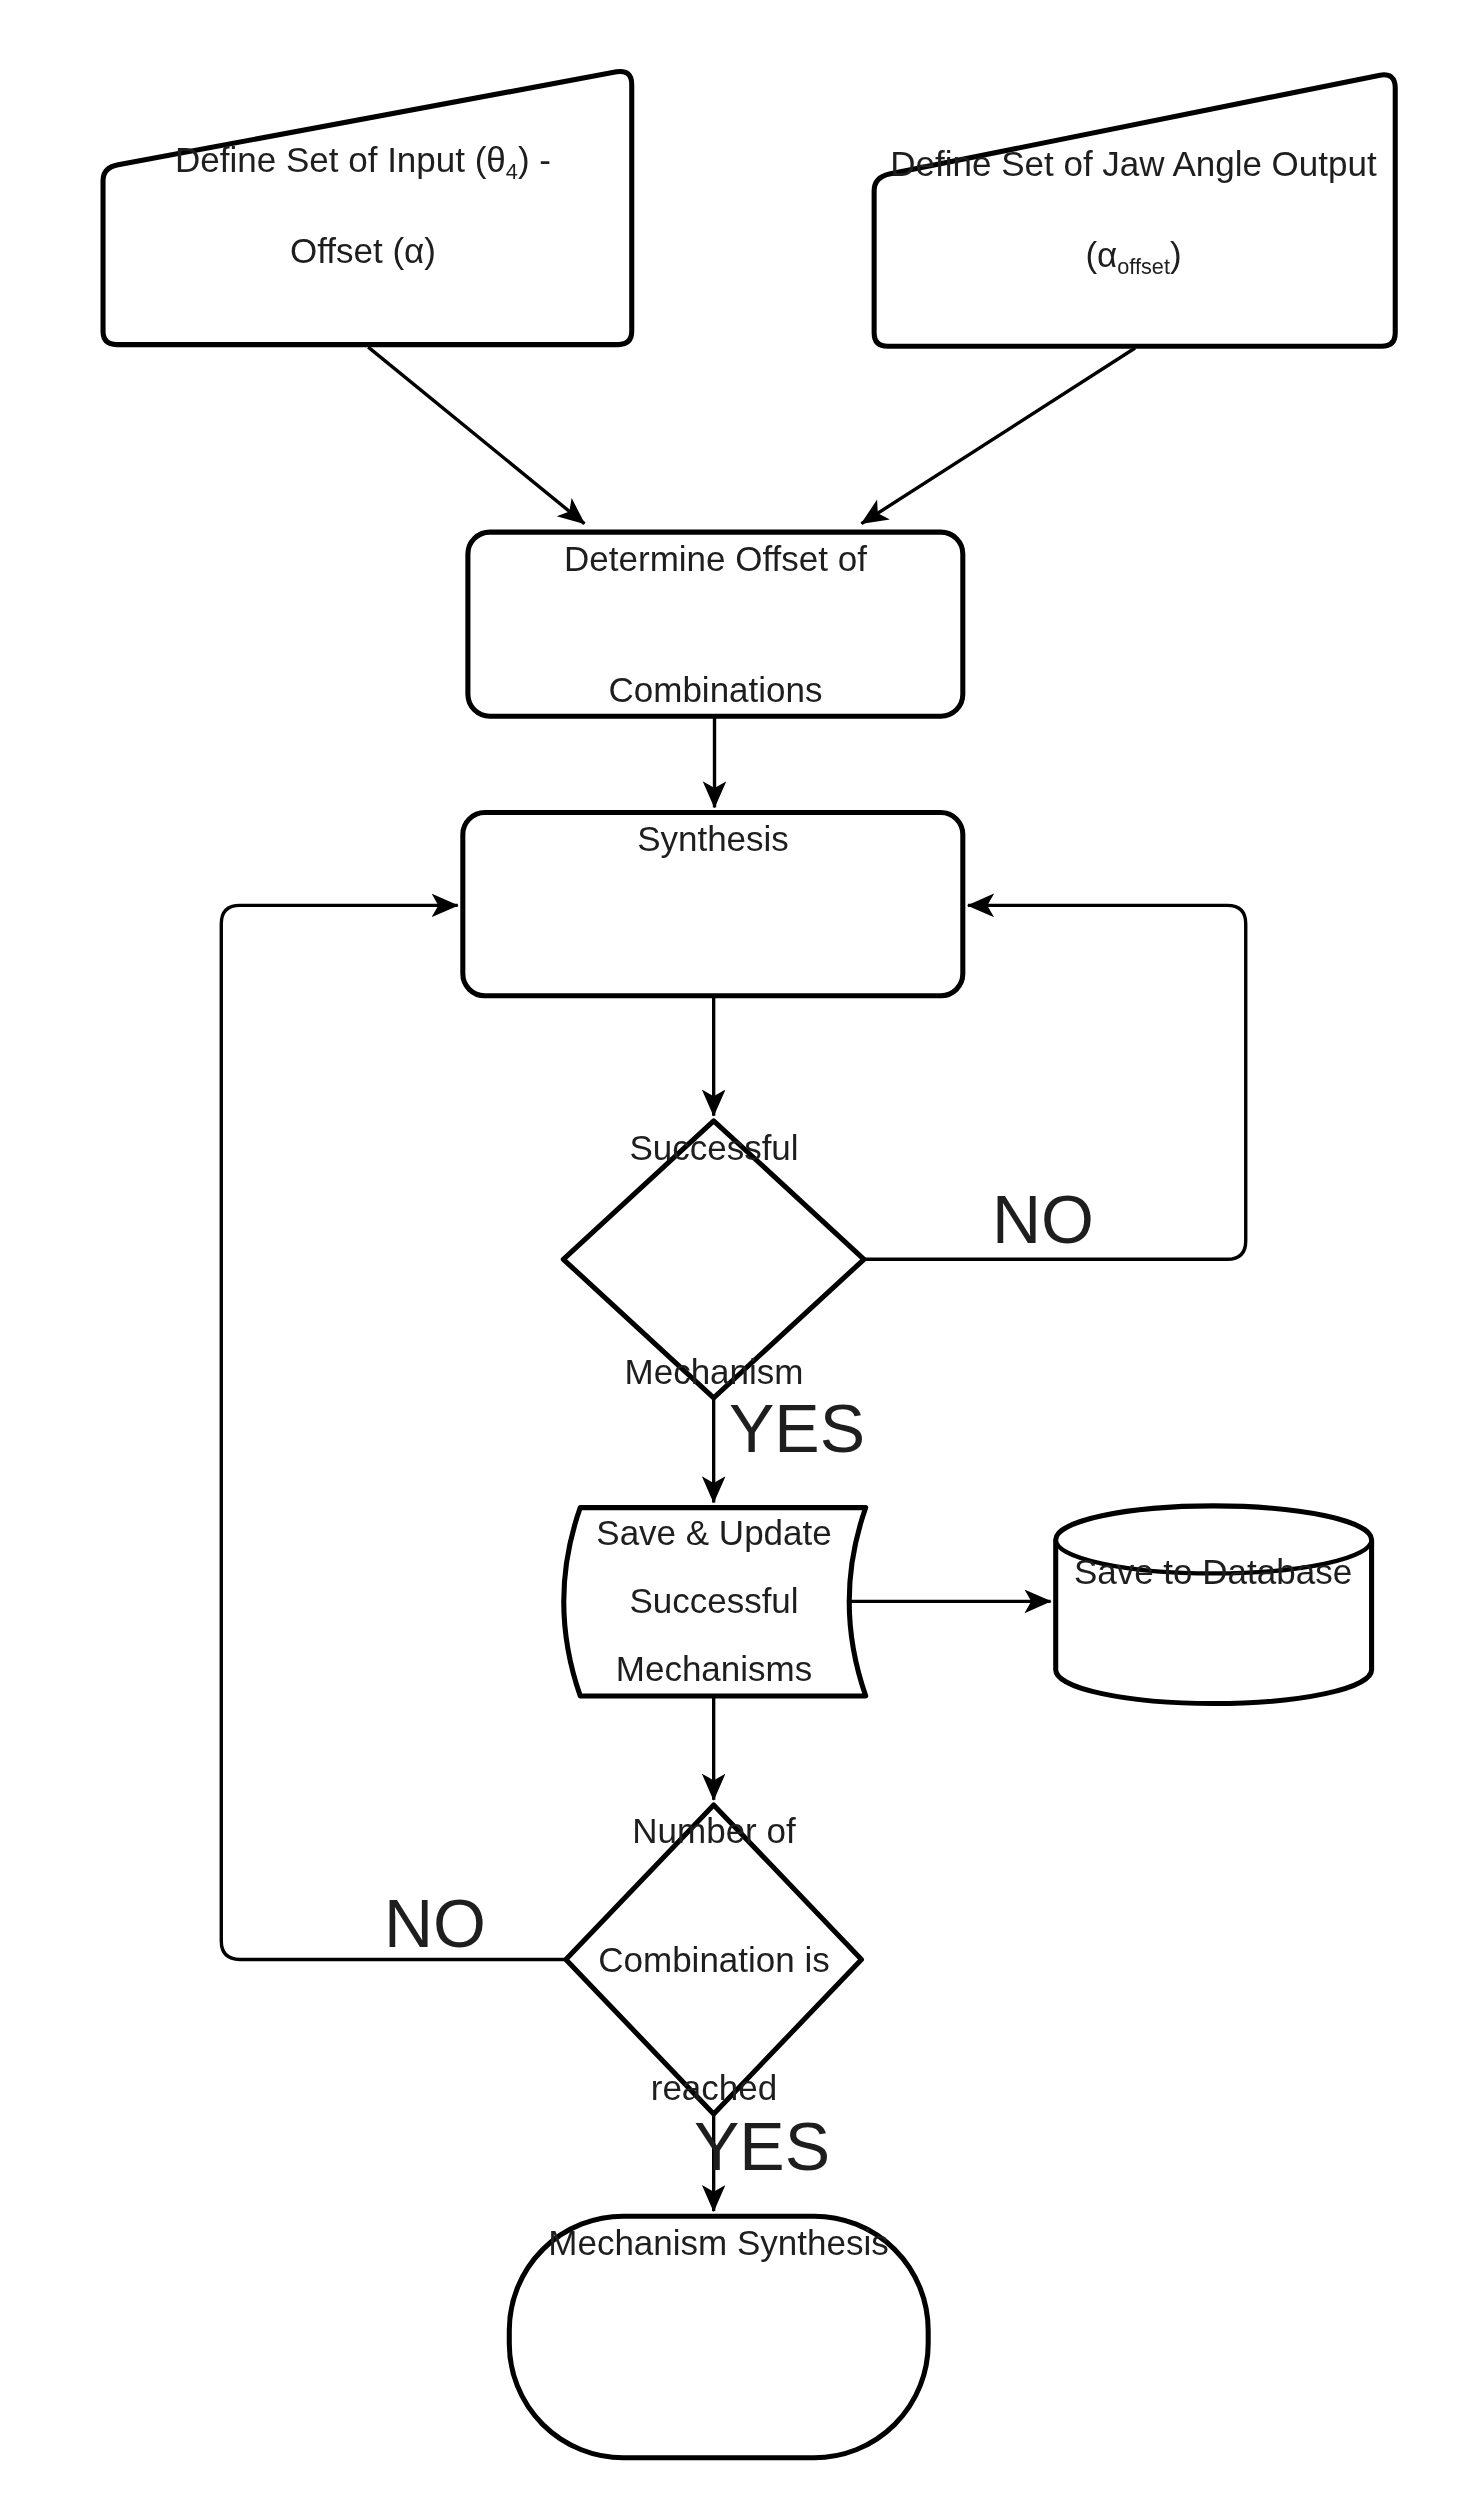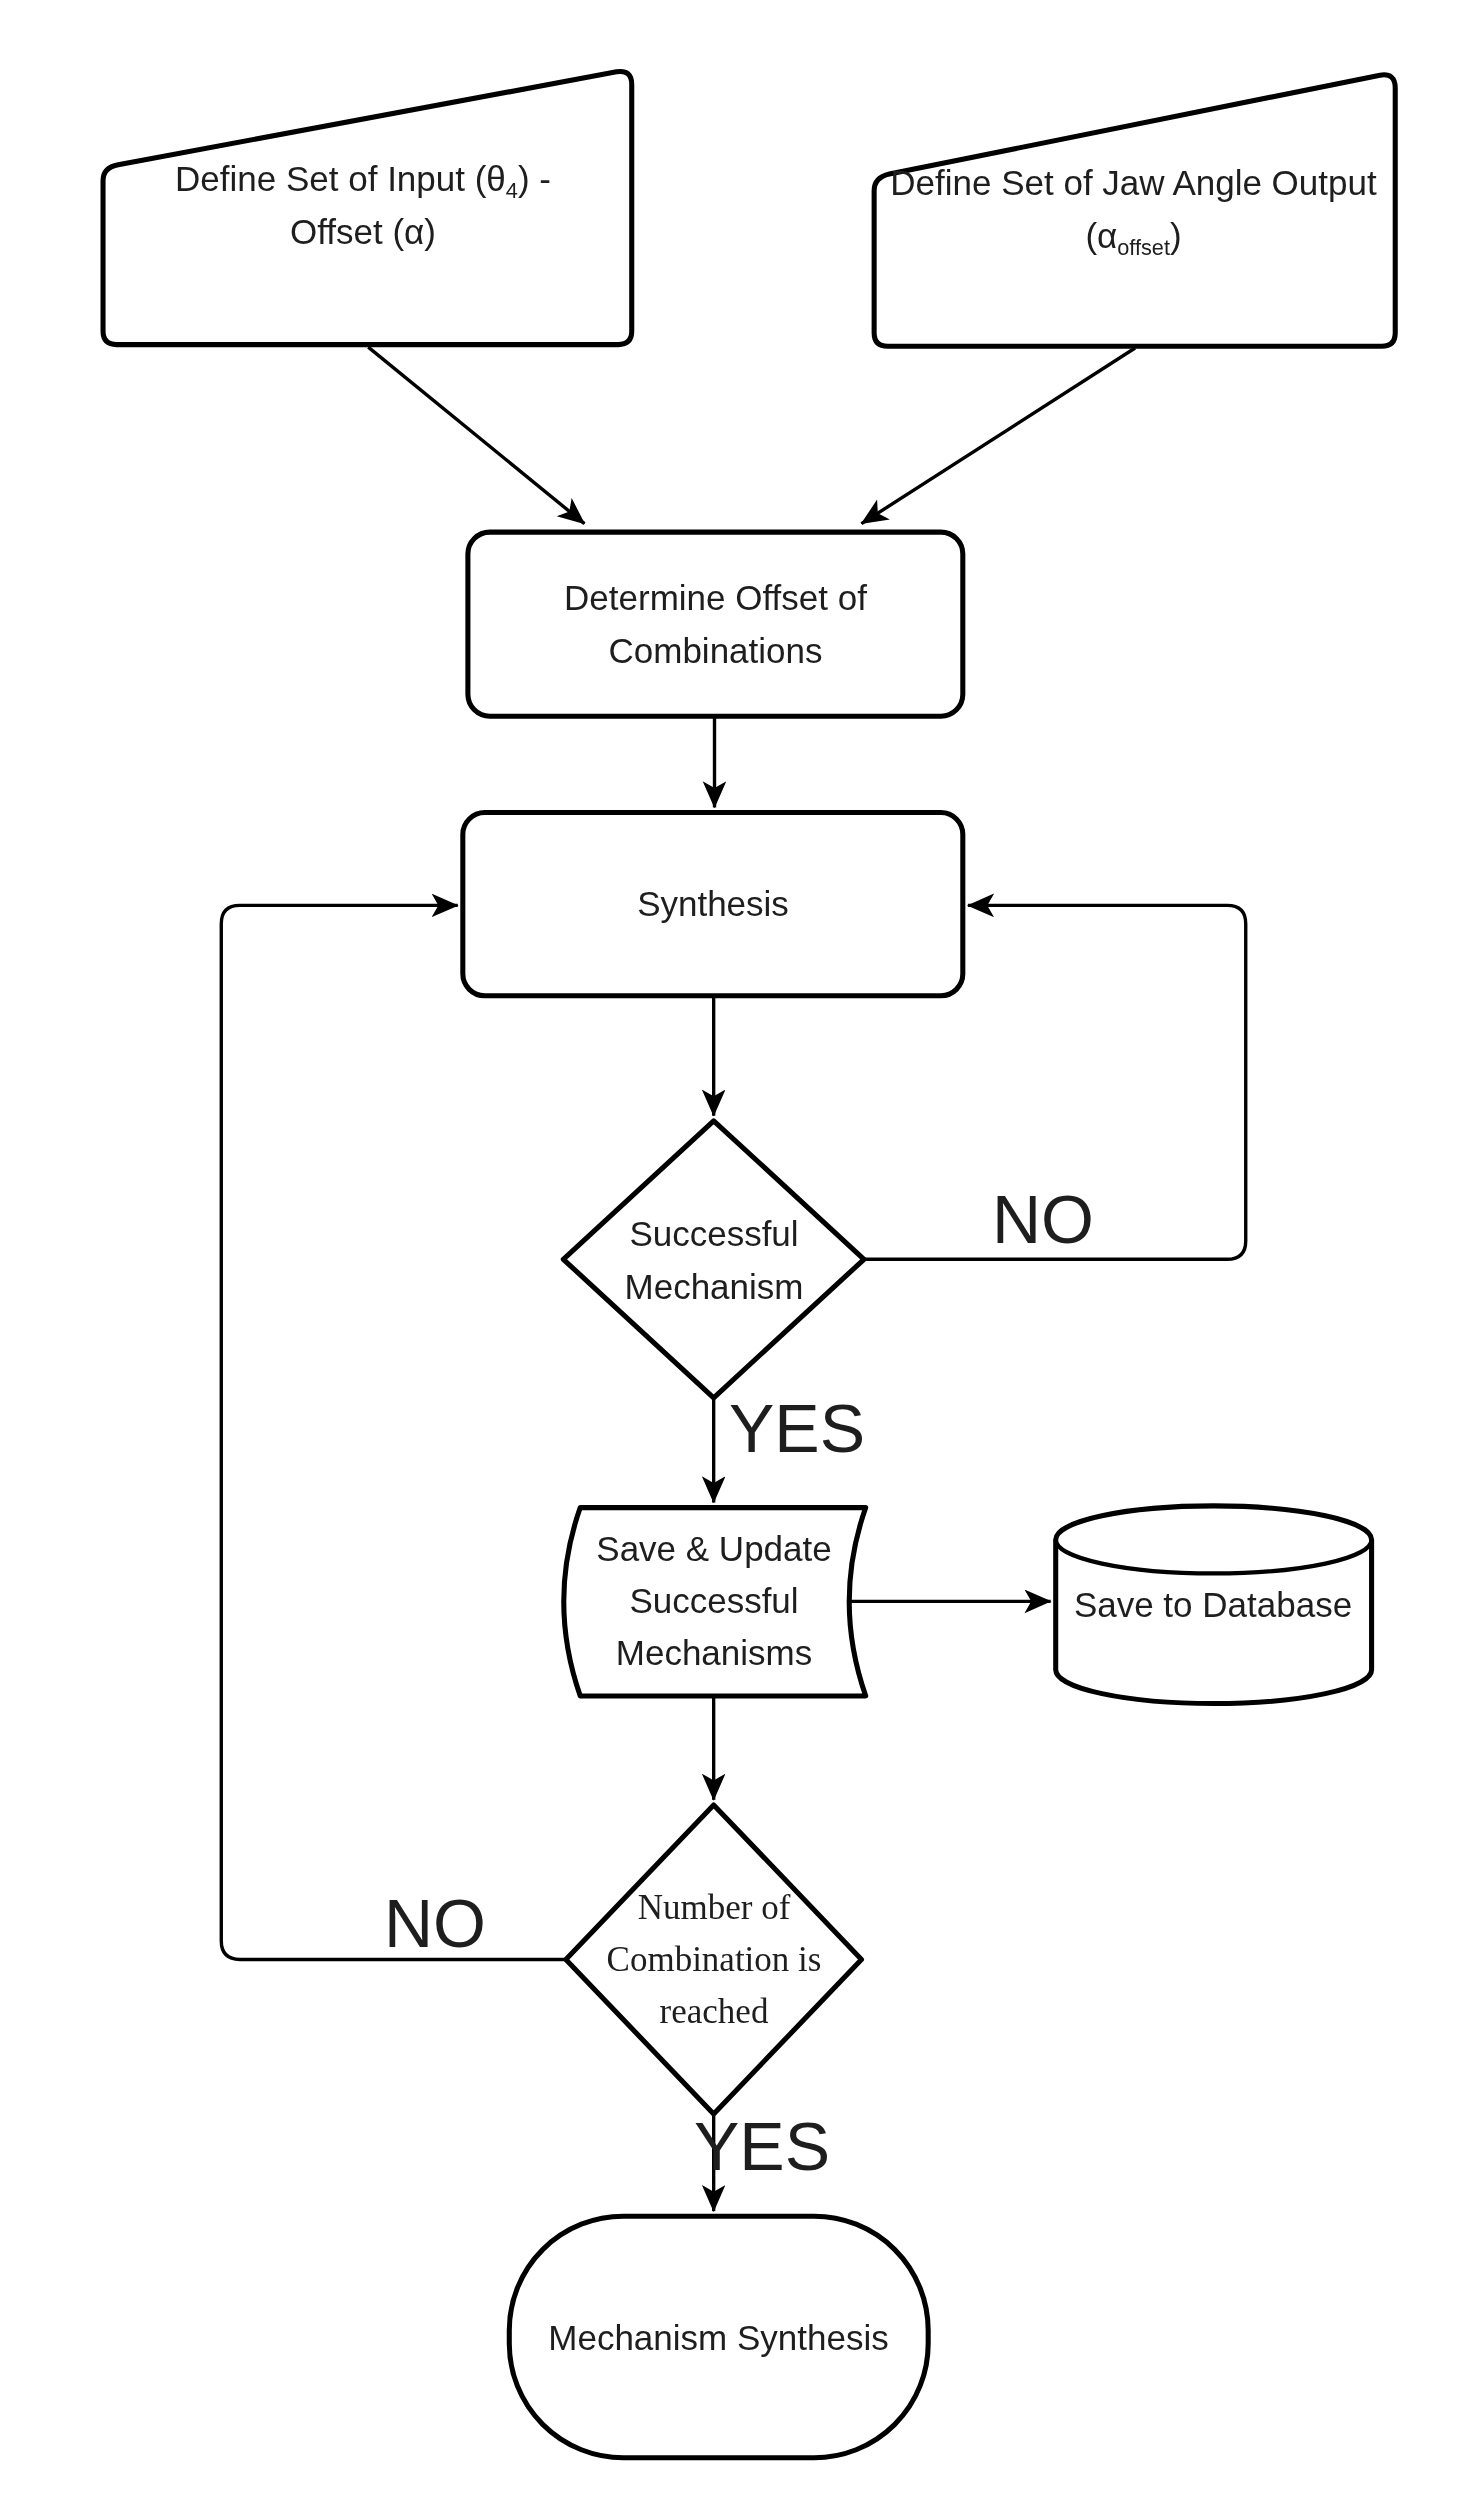--- a/index.html
+++ b/index.html
@@ -19,21 +19,21 @@
   #flow-svg { position: absolute; left: 0; top: 0; }
   .shape  { fill: #ffffff; stroke: var(--stroke); stroke-width: 6; stroke-linejoin: round; }
   .shape-thin { fill: none; stroke: var(--stroke); stroke-width: 5; }
   .arrow  { fill: none; stroke: var(--stroke); stroke-width: 4; stroke-linejoin: round; }
   .arrowhead { fill: var(--stroke); }
   .lbl {
     position: absolute;
     display: flex;
     flex-direction: column;
     align-items: center;
-    justify-content: center;
+    justify-content: space-between;
     text-align: center;
     font-size: 35px;
     line-height: 53px;
     color: var(--text);
   }
   .lbl sub { font-size: 0.62em; vertical-align: -0.30em; line-height: 0; }
   .edge-lbl {
     position: absolute;
     font-size: 68px;
     line-height: 1.05;
@@ -103,21 +103,21 @@
   <div class="lbl" style="left:562px; top:1507px; width:304px; height:188px; line-height:52px;">
     <div>Save &amp; Update</div>
     <div>Successful</div>
     <div>Mechanisms</div>
   </div>
 
   <div class="lbl" style="left:1057px; top:1545px; width:312px; height:118px;">
     <div>Save to Database</div>
   </div>
 
-  <div class="lbl" style="left:566px; top:1805px; width:296px; height:309px; line-height:52px;font-family:Liberation Serif, serif;">
+  <div class="lbl" style="left:566px; top:1805px; width:296px; height:309px; line-height:52px;">
     <div>Number of</div>
     <div>Combination is</div>
     <div>reached</div>
   </div>
 
   <div class="lbl" style="left:509px; top:2216px; width:419px; height:242px;">
     <div>Mechanism Synthesis</div>
   </div>
 
   <div class="edge-lbl" style="left:992px; top:1184px; width:101px;">NO</div>

